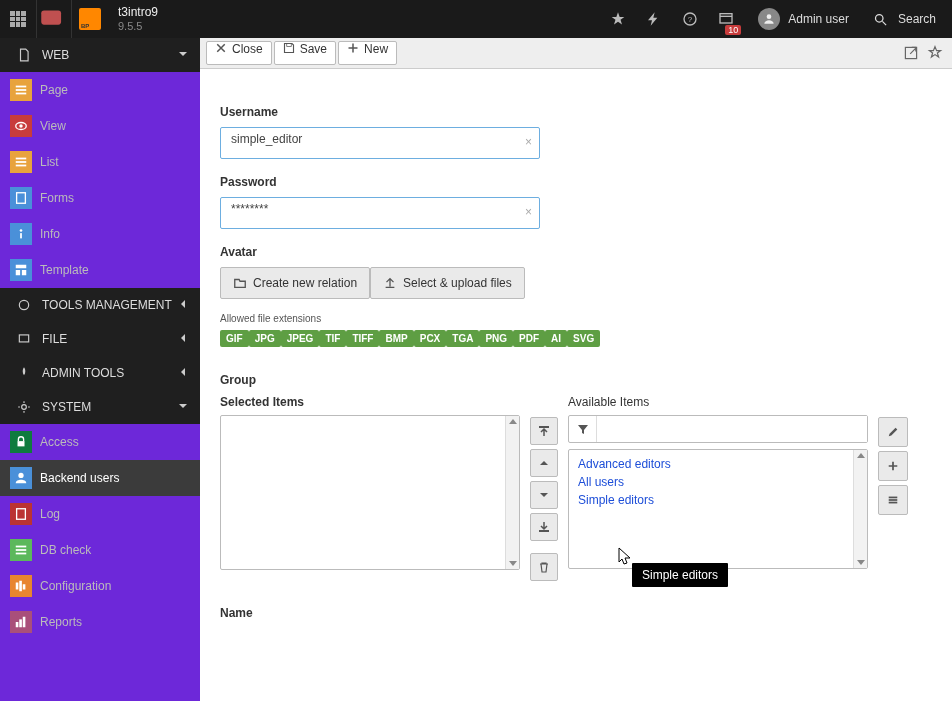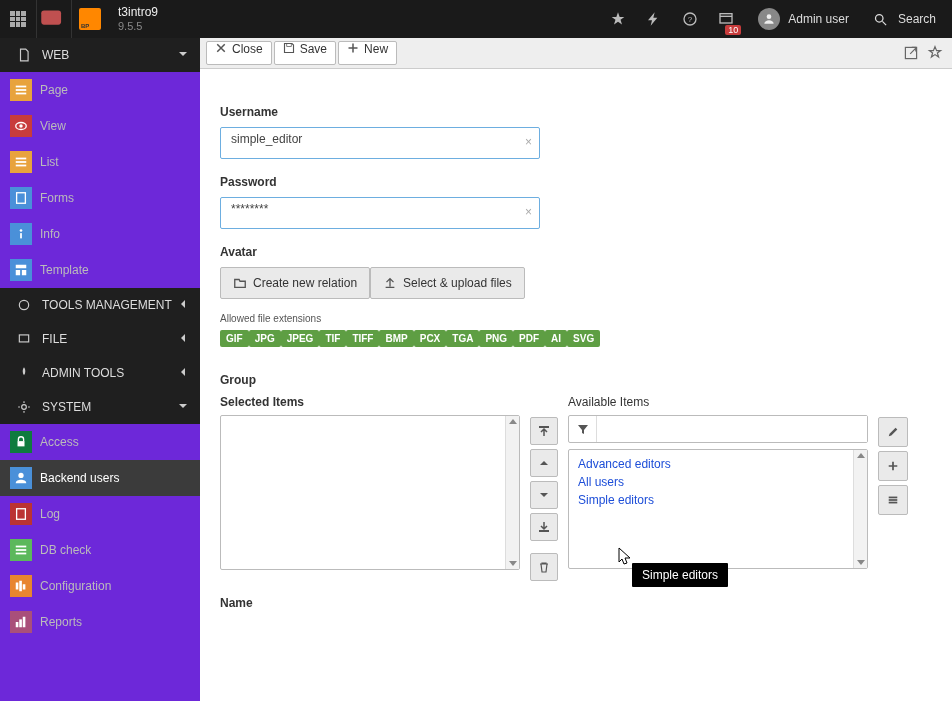--- a/index.html
+++ b/index.html
@@ -503,21 +503,21 @@
           <div class="sqbtn">
               <svg viewBox="0 0 14 14">
                 <rect x="2" y="3" width="10" height="2"></rect>
                 <rect x="2" y="6" width="10" height="2"></rect>
                 <rect x="2" y="9" width="10" height="2"></rect>
               </svg>
             </div>
         </div>
       </div>
 
-      <div class="field-label" style="margin-top:15px">Name</div>
+      <div class="field-label" style="margin-top:25px">Name</div>
 
       <div class="cursor-arrow" style="left:418px;top:478px">
         <svg viewBox="0 0 16 20">
             <path d="M1 1l0 14 3-3 2 5 3-1-2-5 5 0z" fill="#fff" stroke="#000" stroke-width="1"></path>
           </svg>
       </div>
       <div class="tooltip" style="left:432px;top:494px">Simple editors</div>
 
     </div>
   </div>

